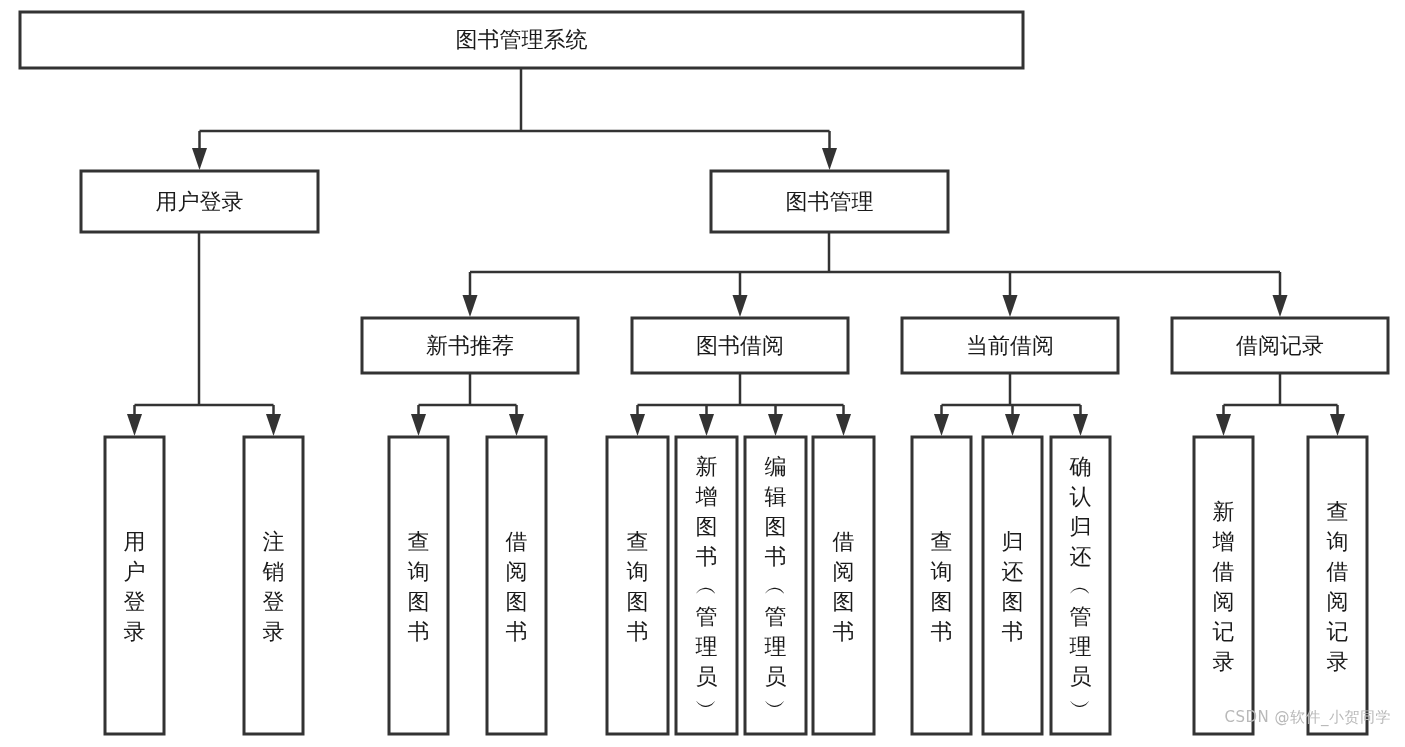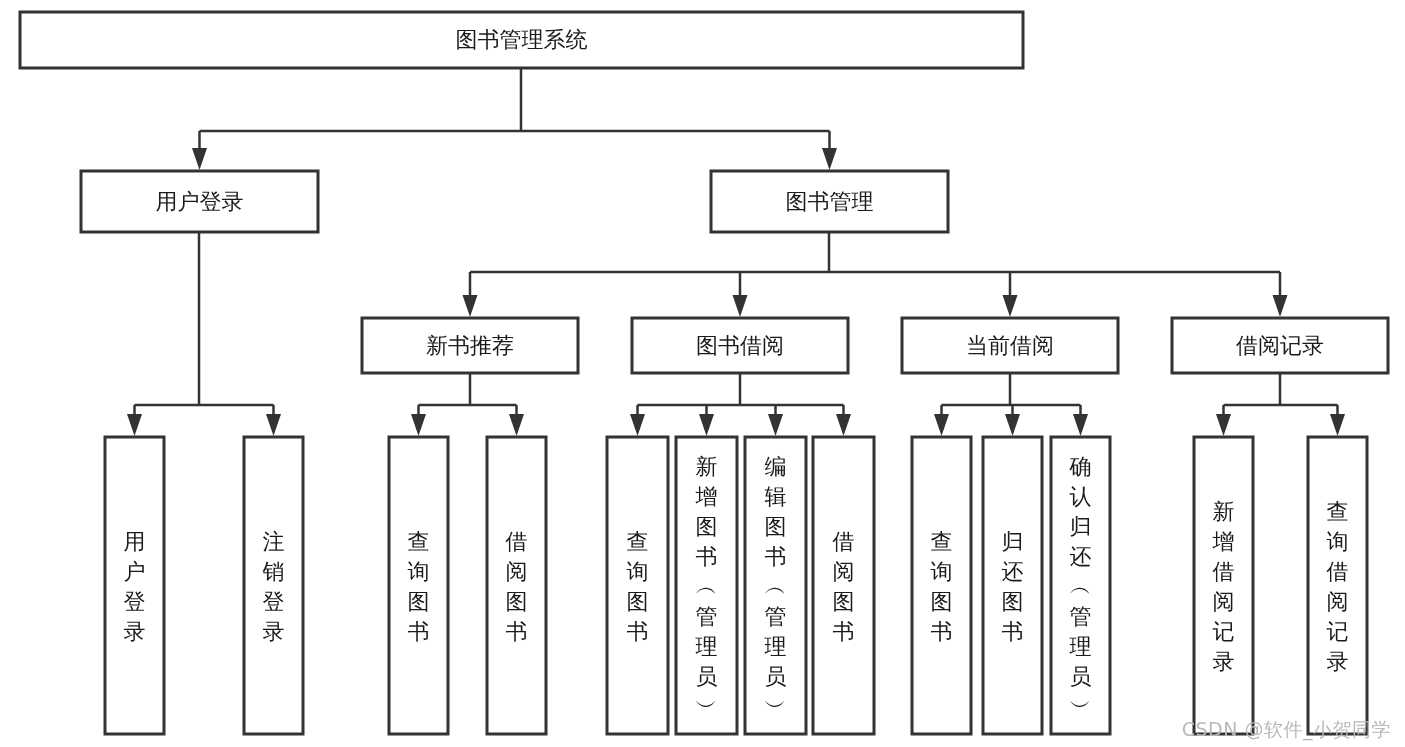--- a/index.html
+++ b/index.html
@@ -49,23 +49,23 @@
   }
   .node-label-v {
     font-family: "DejaVu Sans", "Liberation Sans", sans-serif;
     font-size: 22px;
     fill: #1a1a1a;
     text-anchor: middle;
   }
   .watermark {
     position: absolute;
     right: 14px;
-    bottom: 4px;
-    font-family: "DejaVu Sans", "Liberation Sans", sans-serif;
-    font-size: 19px;
+    bottom: 20px;
+    font-family: "DejaVu Sans", "Liberation Sans", sans-serif;
+    font-size: 15px;
     color: #b9b9b9;
     letter-spacing: 0.5px;
     white-space: nowrap;
     pointer-events: none;
   }
 </style>
 </head>
 <body>
 
 <div id="diagram-root">

